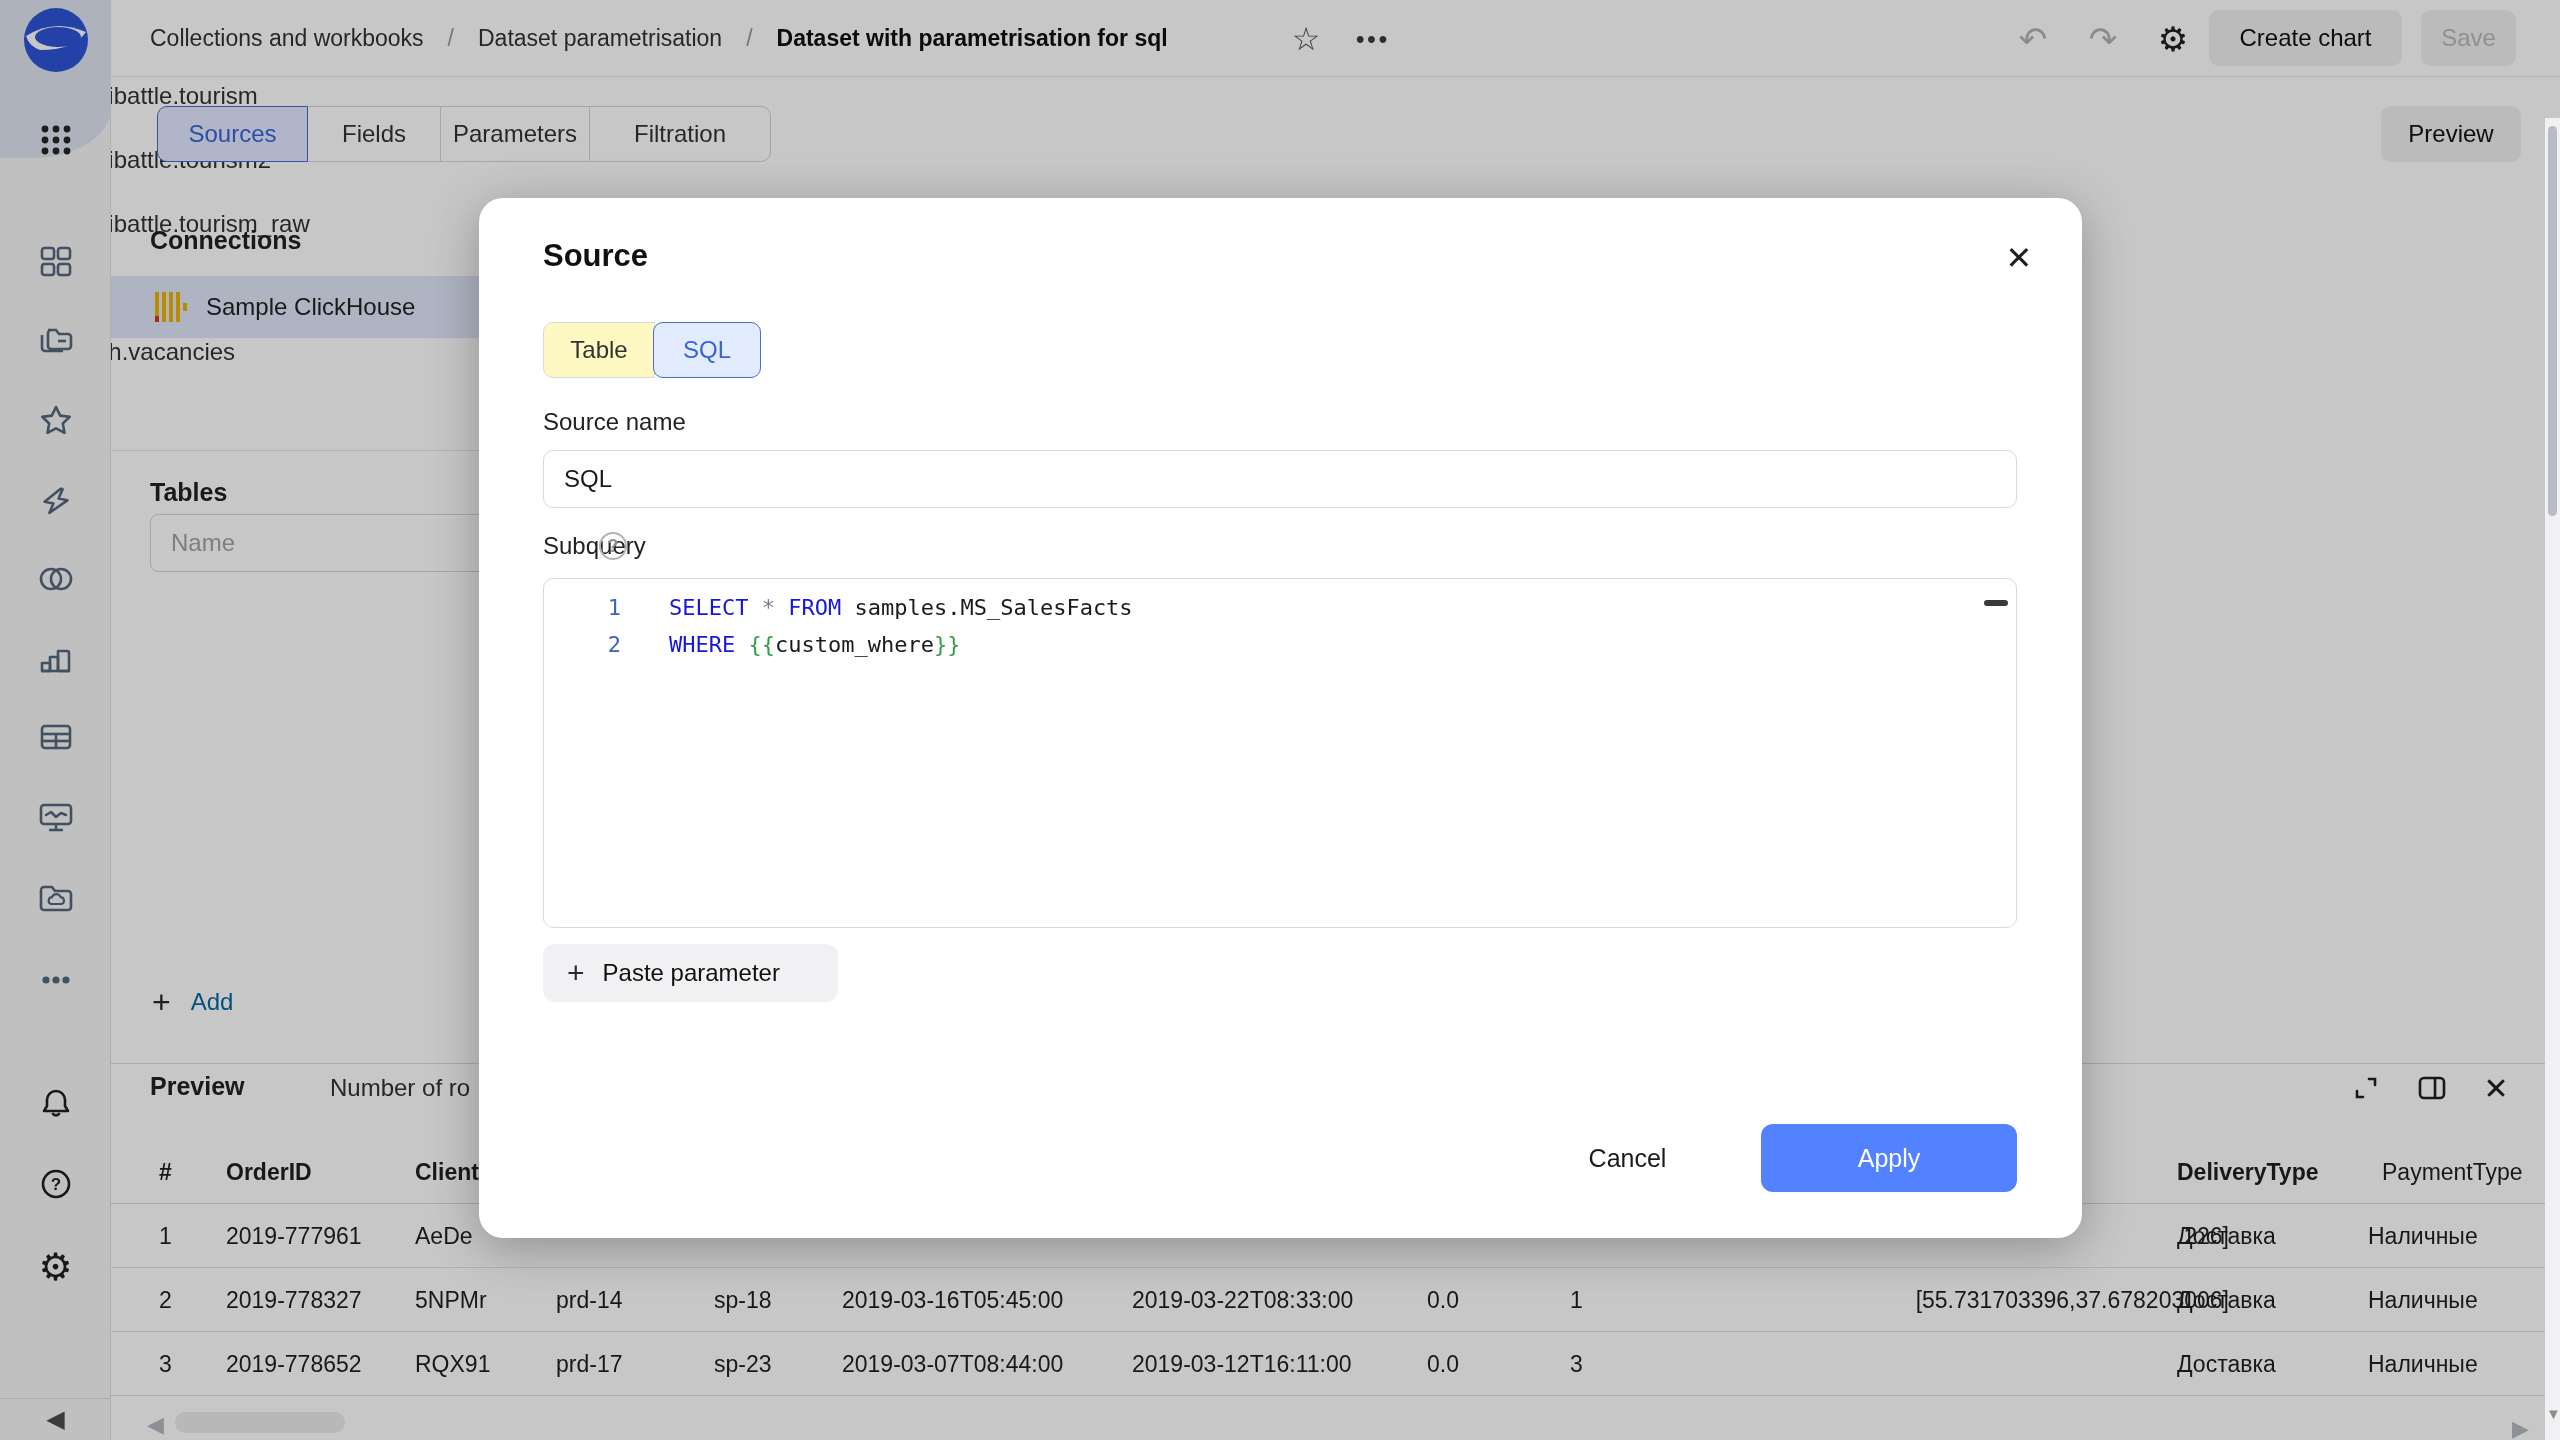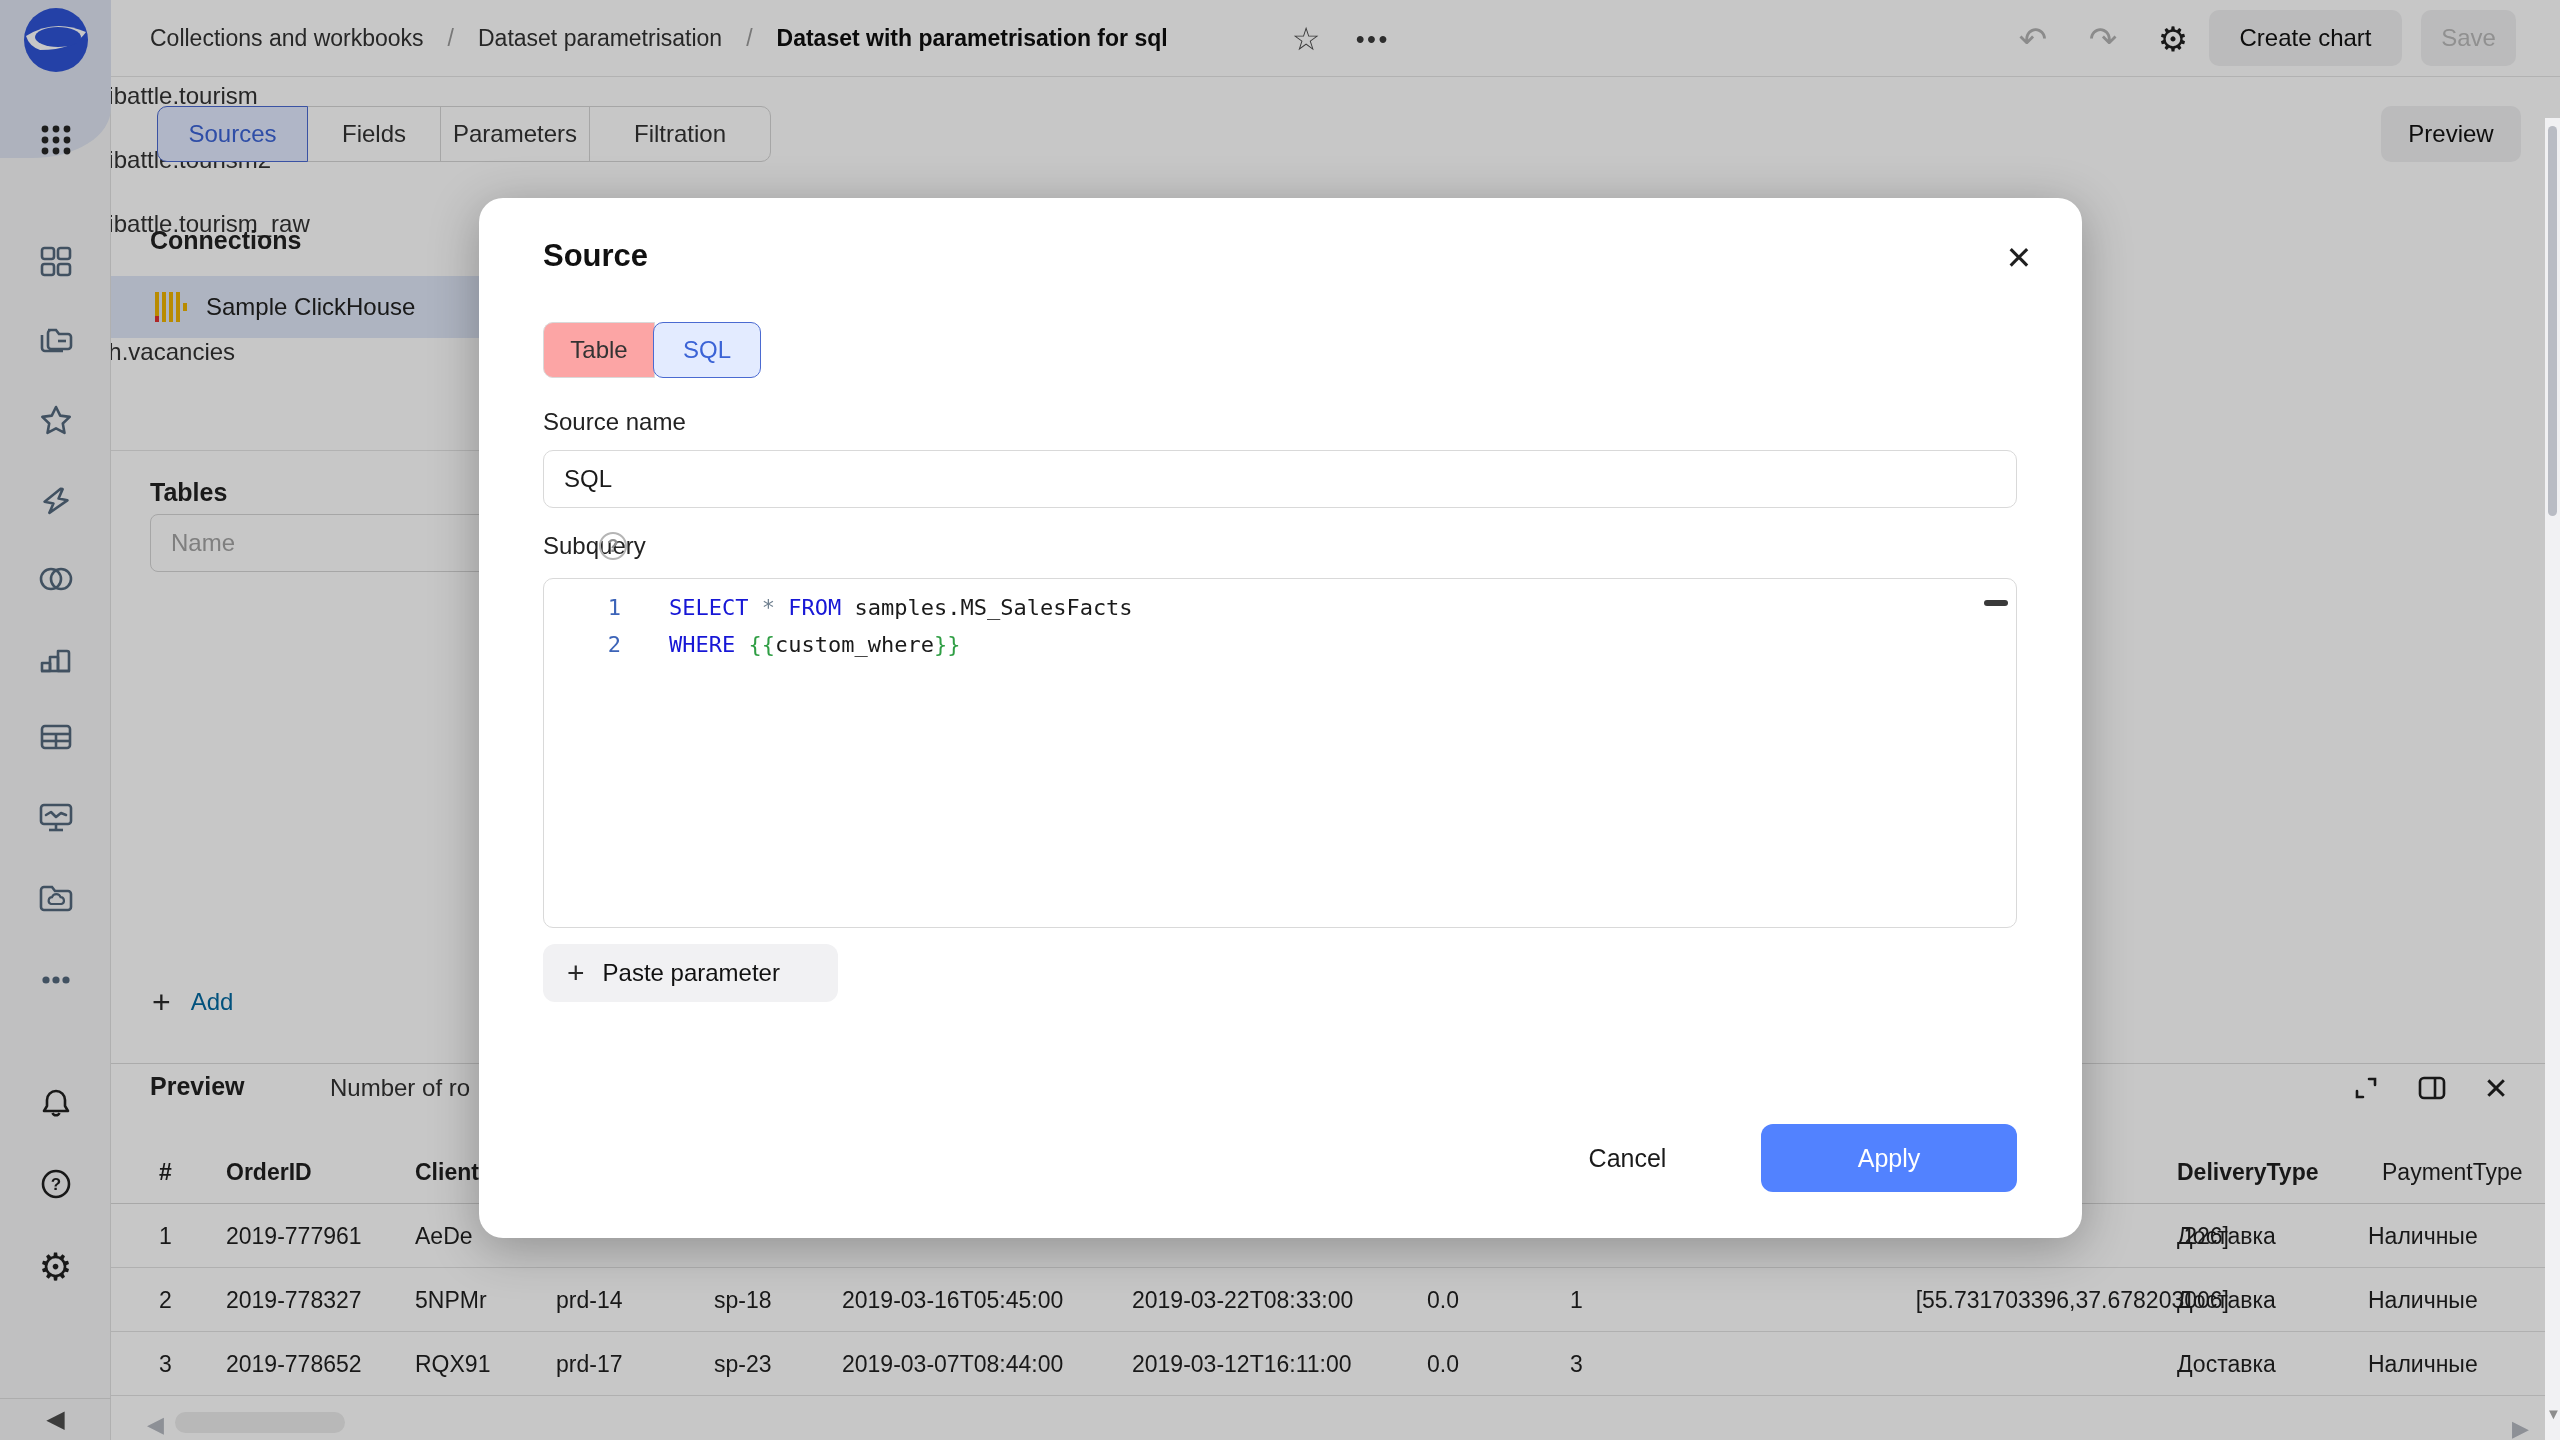--- a/index.html
+++ b/index.html
@@ -68,21 +68,21 @@
   #vscroll { position:absolute; left:2545px; top:118px; width:15px; height:1322px; background:#f1f1f3; z-index:25; }
   #vscroll .thumb { position:absolute; left:3px; top:8px; width:9px; height:390px; border-radius:5px; background:#b9bcc4; cursor:pointer; }
   #vscroll .varrow { position:absolute; left:1px; bottom:18px; font-size:15px; color:#8d8d8d; }
 
   
   #modal { position:absolute; left:479px; top:198px; width:1603px; height:1040px; background:#fff; border-radius:24px; box-shadow:0 10px 50px rgba(0,0,0,0.28); z-index:30; }
   .m-title { left:64px; top:40px; font-size:31px; font-weight:700; color:#111; }
   .m-close { left:1518px; top:38px; width:44px; height:44px; display:flex; align-items:center; justify-content:center; font-size:32px; color:#1f1f1f; cursor:pointer; }
   .m-toggle { left:64px; top:124px; height:56px; display:flex; }
   .m-toggle .seg { height:56px; display:flex; align-items:center; justify-content:center; font-size:24px; cursor:pointer; }
-  .seg-table { width:112px; background:#fca5a5; border:1px solid #d9d9d9; border-radius:10px 0 0 10px; color:#333; }
+  .seg-table { width:112px; background:#fef9c3; border:1px solid #d9d9d9; border-radius:10px 0 0 10px; color:#333; }
   .seg-sql { width:108px; background:#e3ebff; border:1px solid #4b6ad1; border-radius:10px; margin-left:-2px; color:#3b63d6; }
   .m-label { font-size:24px; color:#222; }
   .m-input { left:64px; top:252px; width:1474px; height:58px; border:1px solid #d9d9d9; border-radius:10px; font-size:24px; font-family:inherit; padding:0 20px; color:#1a1a1a; }
   .help-circle { left:120px; top:334px; width:28px; height:28px; border:2px solid #b5b5b5; border-radius:50%; color:#8f8f8f; font-size:18px; font-weight:700; display:flex; align-items:center; justify-content:center; cursor:pointer; }
   .m-editor { left:64px; top:380px; width:1474px; height:350px; border:1px solid #d9d9d9; border-radius:10px; padding-top:10px; overflow:hidden; cursor:text; }
   .code-line { display:flex; height:37px; align-items:center; font-family:"DejaVu Sans Mono", monospace; font-size:22px; }
   .lnum { width:77px; text-align:right; color:#3c64b8; flex:0 0 77px; }
   .ctext { margin-left:48px; white-space:pre; }
   .tok-kw { color:#1717d6; }
   .tok-op { color:#708090; }

